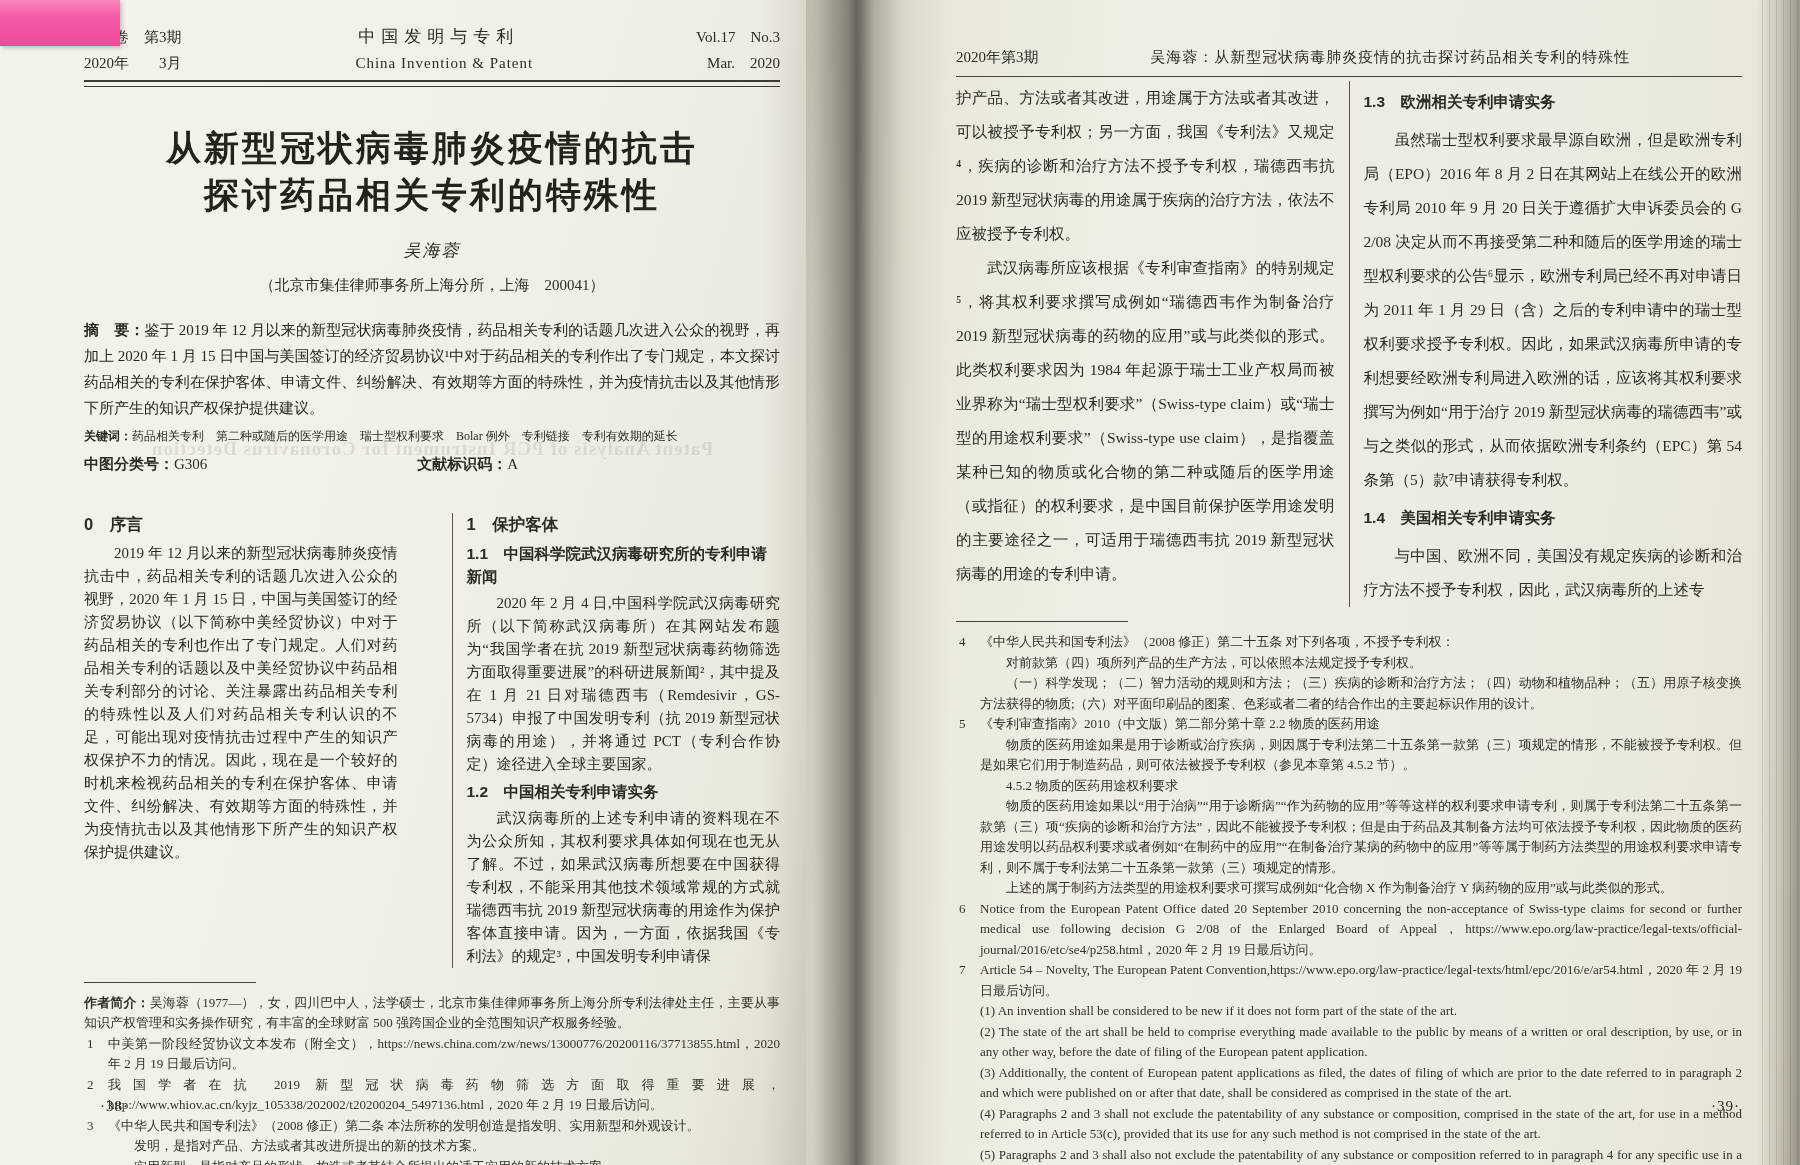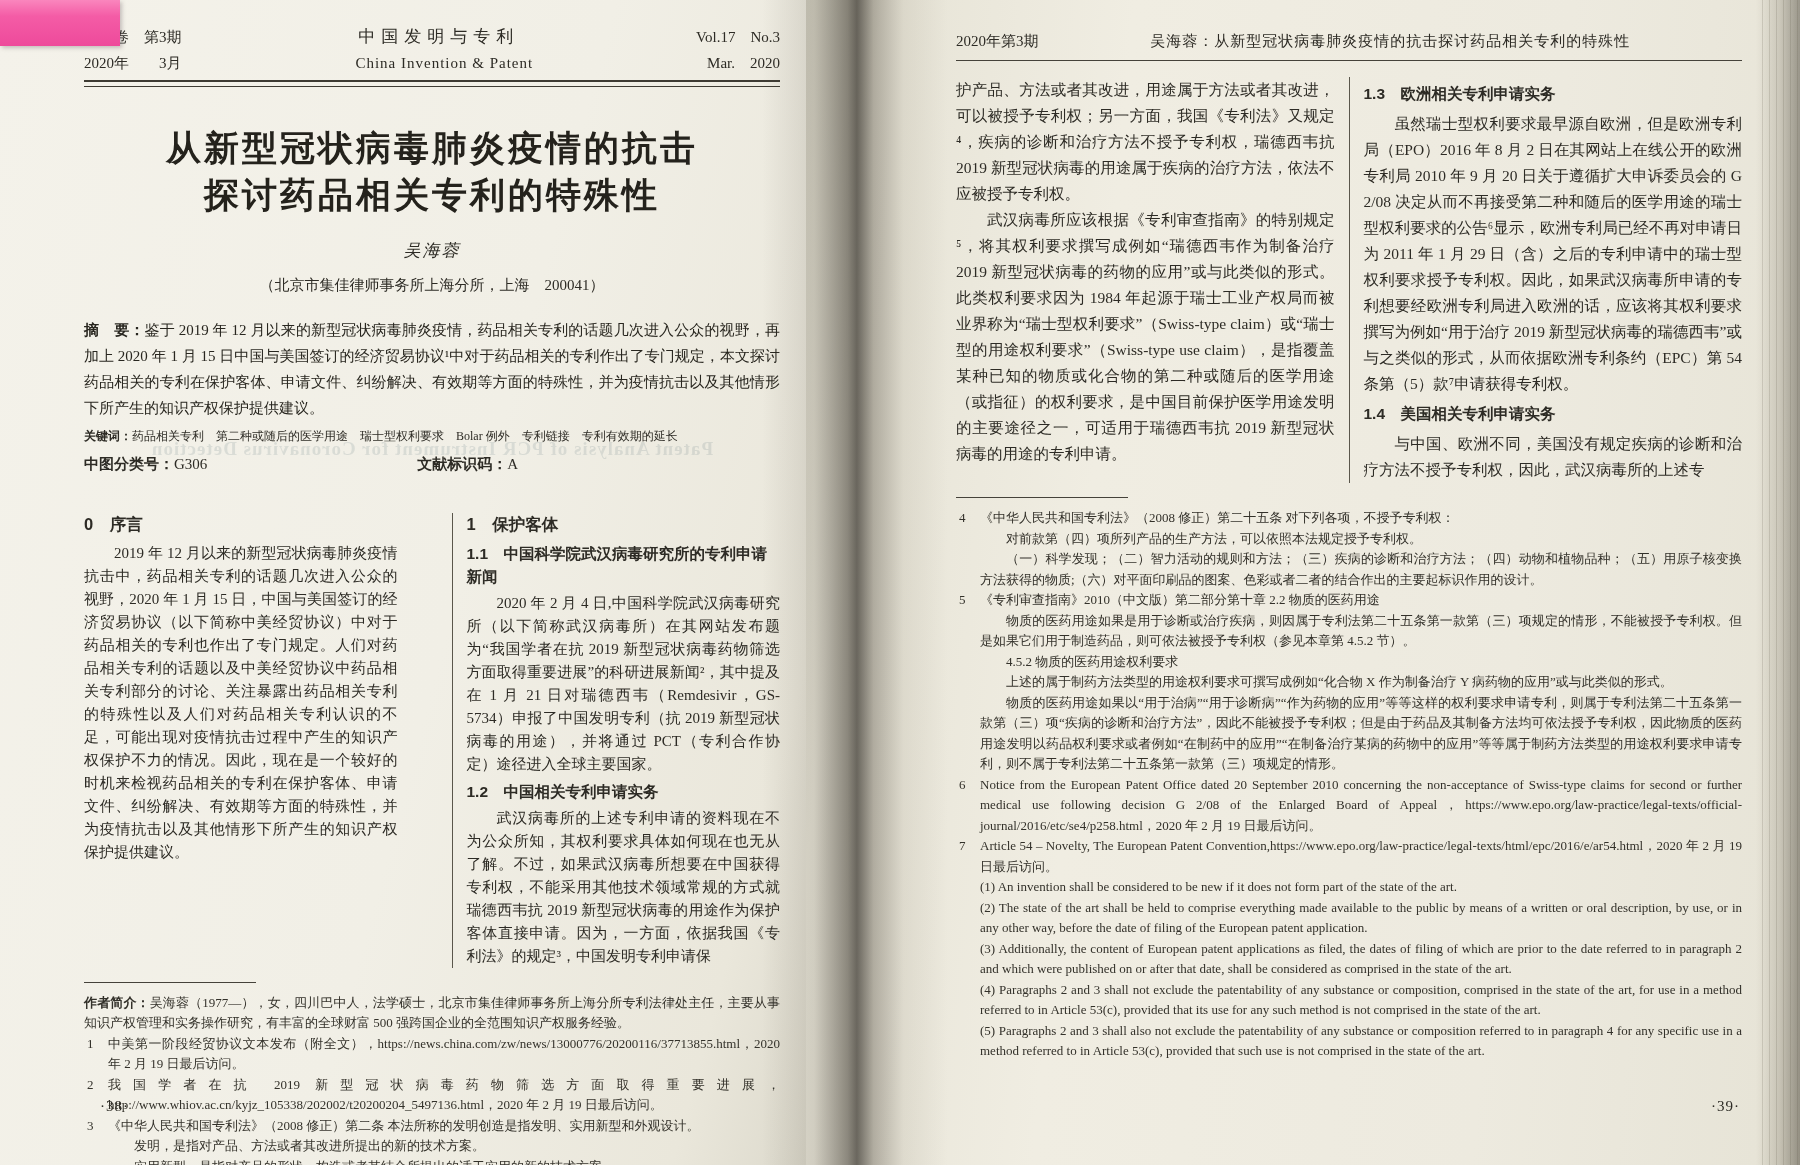--- a/index.html
+++ b/index.html
@@ -19,42 +19,42 @@
     left:806px;width:994px;padding:28px 58px 7px 150px;
     background:linear-gradient(95deg,#cfccbe 0%,#e7e4d7 7%,#f0ede2 30%,#edeadf 70%,#e7e4d7 96%,#ddd9cb 100%);
   }
   
   .jh-row{display:flex;justify-content:space-between;align-items:baseline;font-size:15px;line-height:26px;}
   .jh-center{letter-spacing:6px;font-family:"Liberation Serif","DejaVu Serif",serif;font-size:17px;}
   .jh-center-en{letter-spacing:1px;font-size:15px;}
   .double-rule{height:4px;border-top:2px solid #3e3b33;border-bottom:1px solid #3e3b33;margin-top:4px;}
   .single-rule{border-top:1.5px solid #45423a;margin-top:6px;}
   .rp-header{display:flex;align-items:baseline;font-size:15px;line-height:26px;}
-  .rp-title{flex:1;text-align:center;letter-spacing:1px;}
+  .rp-title{flex:1;text-align:center;letter-spacing:1px;margin-top:16px;}
   
   .art-title{margin:38px 0 0;text-align:center;font-family:"Liberation Sans","DejaVu Sans",sans-serif;
     font-weight:bold;font-size:35px;line-height:1.34;letter-spacing:3px;color:#24221c;}
   .author{margin-top:20px;text-align:center;font-size:17px;letter-spacing:2px;font-style:italic;}
   .affiliation{margin-top:14px;text-align:center;font-size:15px;}
   .abstract{margin:22px 0 0;font-size:15px;line-height:26px;text-align:justify;color:#28261f;}
   .abstract .lab,.kw .lab,.clc b{font-family:"Liberation Sans","DejaVu Sans",sans-serif;font-weight:bold;}
   .kw{margin:2px 0 0;font-size:12px;line-height:26px;}
   .clc-row{display:flex;margin:2px 0 0;font-size:15px;line-height:26px;}
   .clc-row .clc2{margin-left:210px;}
   
   .ghost{position:absolute;left:84px;right:26px;top:438px;text-align:center;
     transform:scaleX(-1);opacity:.13;filter:blur(.6px);
     font-family:"Liberation Serif","DejaVu Serif",serif;font-weight:bold;font-size:19px;
     color:#3c5a66;letter-spacing:1px;z-index:0;}
   
   .cols{display:flex;margin-top:36px;position:relative;z-index:1;}
   .cols .col{flex:1 1 0;padding-right:14px;}
   .cols .col-r{padding-right:0;padding-left:14px;border-left:1px solid #5a564b;}
   .page-left .cols{font-size:15px;line-height:23px;gap:40px;}
-  .page-right .cols{margin-top:16px;font-size:15.5px;line-height:26px;}
+  .page-right .cols{margin-top:4px;font-size:15.5px;line-height:34px;}
   .cols p{margin:0;text-align:justify;}
   .indent{text-indent:2em;}
   .indent0{text-indent:0;}
   .cols h3{margin:0 0 6px;font-family:"Liberation Sans","DejaVu Sans",sans-serif;font-size:16.5px;font-weight:bold;}
   .cols h4{margin:4px 0 4px;font-family:"Liberation Sans","DejaVu Sans",sans-serif;font-size:15.5px;font-weight:bold;}
   
   .fn-rule{width:172px;border-top:1.5px solid #45423a;margin:14px 0 10px;}
   .footnotes{font-size:13px;line-height:20.5px;color:#33312a;position:relative;z-index:1;}
   .footnotes p{margin:0;text-align:justify;}
   .fn-bio .fn-label{font-weight:bold;}
@@ -172,22 +172,22 @@
     <div class="fn-rule"></div>
 
     <div class="footnotes">
       <p class="hang"><span class="fn-num">4</span><span>《中华人民共和国专利法》（2008 修正）第二十五条 对下列各项，不授予专利权：</span></p>
       <p class="sub">对前款第（四）项所列产品的生产方法，可以依照本法规定授予专利权。</p>
       <p class="sub">（一）科学发现；（二）智力活动的规则和方法；（三）疾病的诊断和治疗方法；（四）动物和植物品种；（五）用原子核变换方法获得的物质;（六）对平面印刷品的图案、色彩或者二者的结合作出的主要起标识作用的设计。</p>
 
       <p class="hang"><span class="fn-num">5</span><span>《专利审查指南》2010（中文版）第二部分第十章  2.2 物质的医药用途</span></p>
       <p class="sub">物质的医药用途如果是用于诊断或治疗疾病，则因属于专利法第二十五条第一款第（三）项规定的情形，不能被授予专利权。但是如果它们用于制造药品，则可依法被授予专利权（参见本章第 4.5.2 节）。</p>
       <p class="sub">4.5.2 物质的医药用途权利要求</p>
+      <p class="sub">物质的医药用途如果以“用于治病”“用于诊断病”“作为药物的应用”等等这样的权利要求申请专利，则属于专利法第二十五条第一款第（三）项“疾病的诊断和治疗方法”，因此不能被授予专利权；但是由于药品及其制备方法均可依法授予专利权，因此物质的医药用途发明以药品权利要求或者例如“在制药中的应用”“在制备治疗某病的药物中的应用”等等属于制药方法类型的用途权利要求申请专利，则不属于专利法第二十五条第一款第（三）项规定的情形。</p>
       <p class="sub">上述的属于制药方法类型的用途权利要求可撰写成例如“化合物 X 作为制备治疗 Y 病药物的应用”或与此类似的形式。</p>
-      <p class="sub">物质的医药用途如果以“用于治病”“用于诊断病”“作为药物的应用”等等这样的权利要求申请专利，则属于专利法第二十五条第一款第（三）项“疾病的诊断和治疗方法”，因此不能被授予专利权；但是由于药品及其制备方法均可依法授予专利权，因此物质的医药用途发明以药品权利要求或者例如“在制药中的应用”“在制备治疗某病的药物中的应用”等等属于制药方法类型的用途权利要求申请专利，则不属于专利法第二十五条第一款第（三）项规定的情形。</p>
 
       <p class="hang"><span class="fn-num">6</span><span>Notice from the European Patent Office dated 20 September 2010 concerning the non-acceptance of Swiss-type claims for second or further medical use following decision G 2/08 of the Enlarged Board of Appeal，https://www.epo.org/law-practice/legal-texts/official-journal/2016/etc/se4/p258.html，2020 年 2 月 19 日最后访问。</span></p>
 
       <p class="hang"><span class="fn-num">7</span><span>Article 54 – Novelty, The European Patent Convention,https://www.epo.org/law-practice/legal-texts/html/epc/2016/e/ar54.html，2020 年 2 月 19 日最后访问。</span></p>
       <p class="sub-en">(1) An invention shall be considered to be new if it does not form part of the state of the art.</p>
       <p class="sub-en">(2) The state of the art shall be held to comprise everything made available to the public by means of a written or oral description, by use, or in any other way, before the date of filing of the European patent application.</p>
       <p class="sub-en">(3) Additionally, the content of European patent applications as filed, the dates of filing of which are prior to the date referred to in paragraph 2 and which were published on or after that date, shall be considered as comprised in the state of the art.</p>
       <p class="sub-en">(4) Paragraphs 2 and 3 shall not exclude the patentability of any substance or composition, comprised in the state of the art, for use in a method referred to in Article 53(c), provided that its use for any such method is not comprised in the state of the art.</p>
       <p class="sub-en">(5) Paragraphs 2 and 3 shall also not exclude the patentability of any substance or composition referred to in paragraph 4 for any specific use in a method referred to in Article 53(c), provided that such use is not comprised in the state of the art.</p>
     </div>

